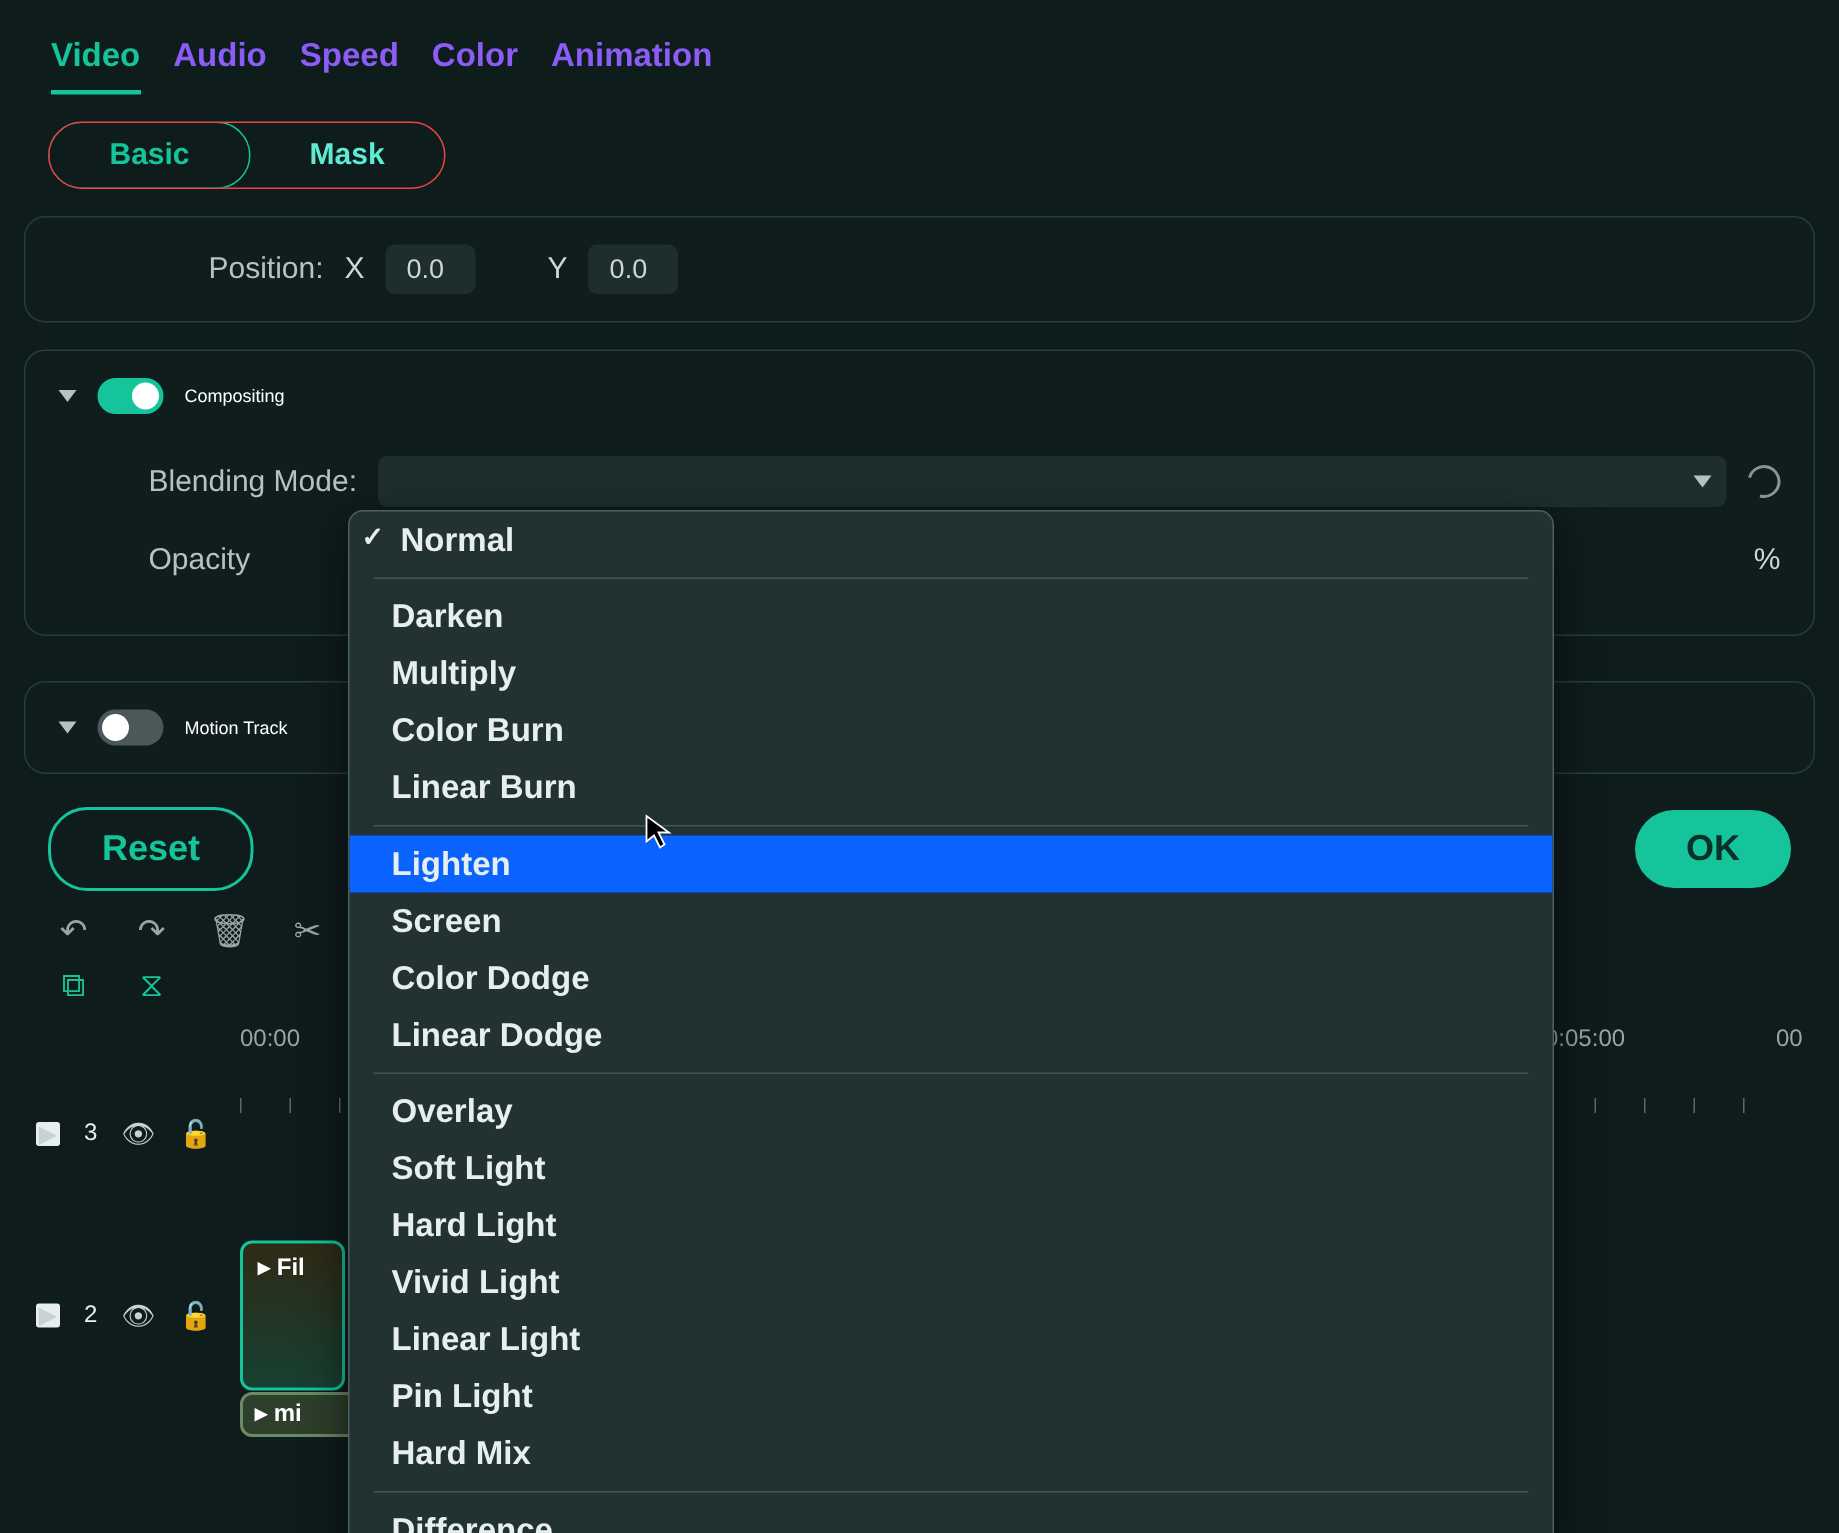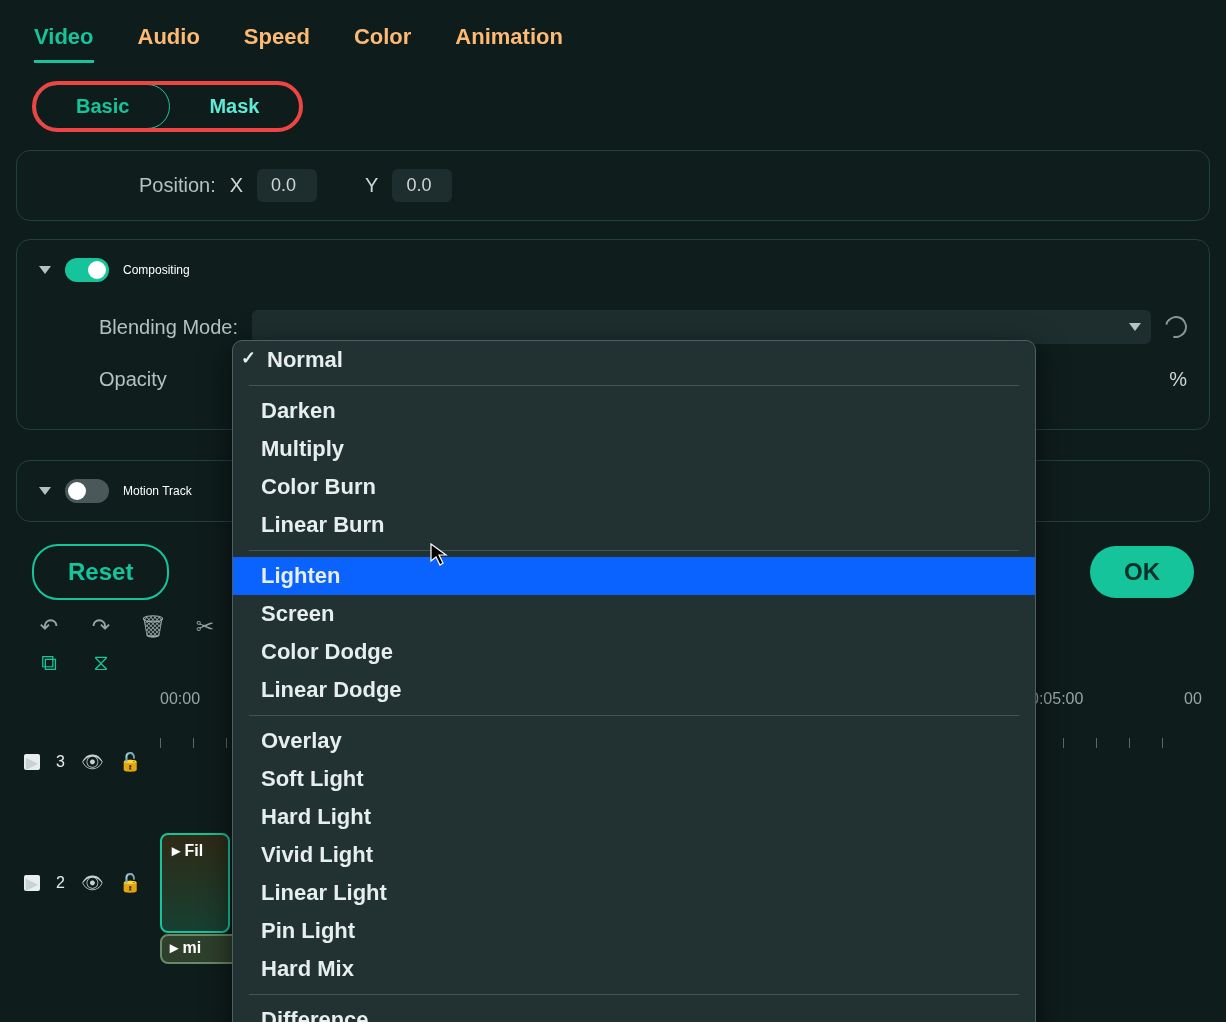--- a/index.html
+++ b/index.html
@@ -1,24 +1,24 @@
 <!DOCTYPE html>
 <html><head>
 <meta charset="utf-8">
 <style>
   * { box-sizing: border-box; margin: 0; padding: 0; font-family: -apple-system, BlinkMacSystemFont, "Segoe UI", Arial, sans-serif; }
   body { background: #0f1c1c; color: #c8d2d2; width: 1226px; height: 1022px; overflow: hidden; position: relative; }
 
   
-  .tabs { display: flex; gap: 44px; padding: 24px 34px 0; }
-  .tab { font-size: 22px; font-weight: 600; color: #fdba74; padding-bottom: 10px; cursor: pointer; }
+  .tabs { display: flex; gap: 22px; padding: 24px 34px 0; }
+  .tab { font-size: 22px; font-weight: 600; color: #8b5cf6; padding-bottom: 10px; cursor: pointer; }
   .tab.active { color: #15c49b; border-bottom: 3px solid #15c49b; }
 
   
-  .subtabs { display: inline-flex; margin: 18px 0 0 32px; border: 4px solid #ef4444; border-radius: 28px; overflow: hidden; justify-content: space-between; }
+  .subtabs { display: inline-flex; margin: 18px 0 0 32px; border: 1px solid #ef4444; border-radius: 28px; overflow: hidden; justify-content: space-between; }
   .subtab { padding: 10px 40px; font-size: 20px; font-weight: 600; color: #5eead4; cursor: pointer; }
   .subtab.active { color: #15c49b; border: 1px solid #15c49b; border-radius: 28px; margin: -1px; }
 
   
   .panel { margin: 18px 16px 0; border: 1px solid #24403e; border-radius: 14px; padding: 18px 22px; background: rgba(20,40,40,.15); }
   .row { display: flex; align-items: center; gap: 14px; }
   .label { font-size: 20px; color: #b6c1c1; }
   .numbox { background: #1e2e2f; border-radius: 6px; padding: 6px 14px; min-width: 60px; font-size: 18px; color: #cfd6d7; }
   .axis { font-size: 20px; color: #cfd6d7; }
 

